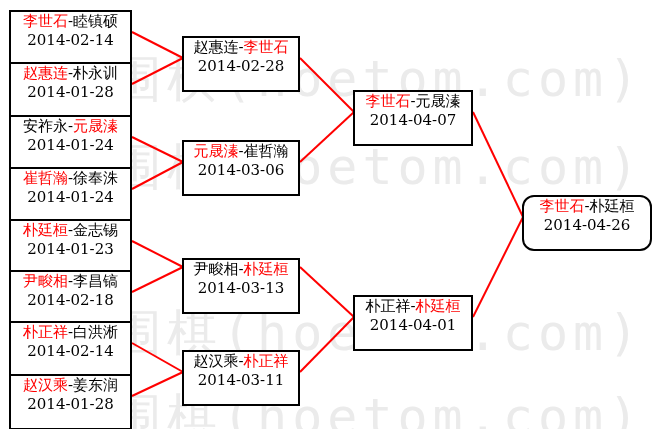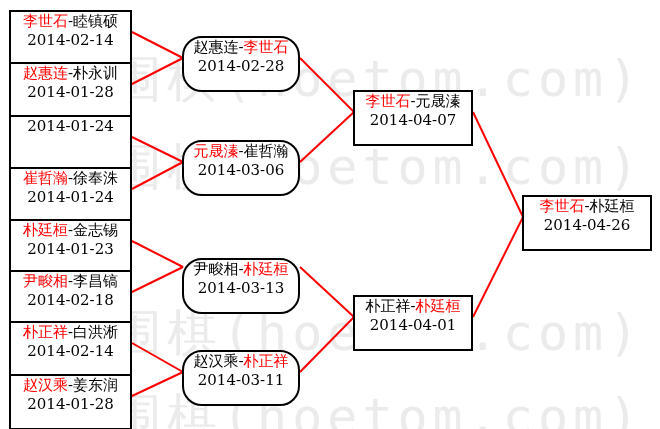--- a/index.html
+++ b/index.html
@@ -35,23 +35,23 @@
     flex-direction:column;
     align-items:center;
     text-align:center;
     font-size:15px;
     line-height:19px;
     color:#000000;
   }
   .match-box .names{white-space:nowrap;}
   .match-box .winner{color:#ff0000;}
   .c1{left:9px;width:123px;}
-  .c2{left:182px;width:118px;border-radius:20px;}
+  .c2{left:182px;width:118px;}
   .c3{left:353px;width:120px;}
-  .c4{left:522px;width:130px;}
+  .c4{left:522px;width:130px;border-radius:12px;}
 </style>
 </head>
 <body>
 
 <div class="stage">
 
   <div class="watermark-layer">
     <div class="wm-row" style="top:46px">围棋(hoetom.com)</div>
     <div class="wm-row" style="top:134px">围棋(hoetom.com)</div>
     <div class="wm-row" style="top:300px">围棋(hoetom.com)</div>
@@ -77,20 +77,21 @@
 
   <div class="match-box c1" style="top:10px">
     <div class="names"><span class="p1 winner">李世石</span><span>-</span><span class="p2">睦镇硕</span></div>
     <div class="date">2014-02-14</div>
   </div>
   <div class="match-box c1" style="top:62px">
     <div class="names"><span class="p1 winner">赵惠连</span><span>-</span><span class="p2">朴永训</span></div>
     <div class="date">2014-01-28</div>
   </div>
   <div class="match-box c1" style="top:115px">
+    <div class="names"><span class="p1">安祚永</span><span>-</span><span class="p2 winner">元晟溱</span></div>
     <div class="date">2014-01-24</div>
   </div>
   <div class="match-box c1" style="top:167px">
     <div class="names"><span class="p1 winner">崔哲瀚</span><span>-</span><span class="p2">徐奉洙</span></div>
     <div class="date">2014-01-24</div>
   </div>
   <div class="match-box c1" style="top:219px">
     <div class="names"><span class="p1 winner">朴廷桓</span><span>-</span><span class="p2">金志锡</span></div>
     <div class="date">2014-01-23</div>
   </div>

